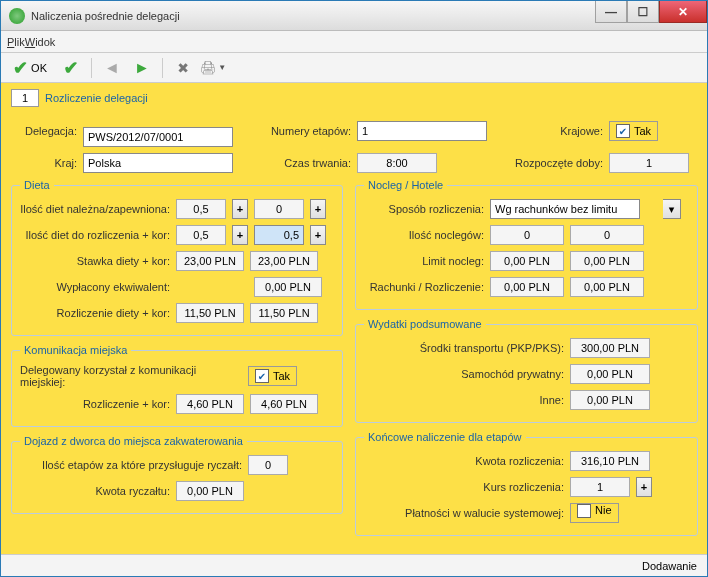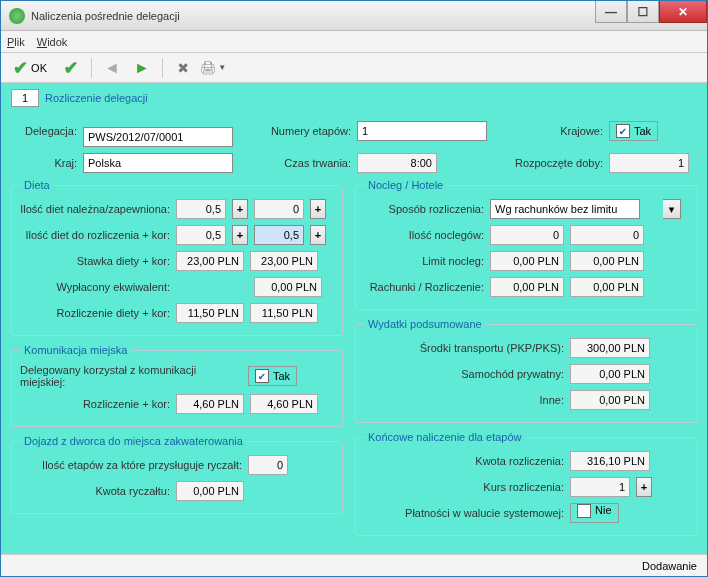--- a/index.html
+++ b/index.html
@@ -1,41 +1,41 @@
 <!DOCTYPE html>
 <html><head>
 <meta charset="utf-8">
 <style>
 * { box-sizing: border-box; margin: 0; padding: 0; font-family: Tahoma, sans-serif; font-size: 11px; }
 body { background: #fff; }
-.window { width: 708px; height: 577px; border: 1px solid #2a7ab5; background: #5eead4; position: relative; }
+.window { width: 708px; height: 577px; border: 1px solid #2a7ab5; background: #fde047; position: relative; }
 .titlebar { height: 30px; background: linear-gradient(#f6f6f6,#eaeaea,#dcdcdc); display: flex; align-items: center; padding-left: 8px; border-bottom: 1px solid #bbb; }
 .titlebar .t-icon { width: 16px; height: 16px; border-radius: 50%; background: radial-gradient(#7ec97e,#2a9e2a); margin-right: 6px; }
 .titlebar .title { color: #333; }
 .winbtns { position: absolute; right: 0; top: 0; display: flex; }
 .winbtn { width: 32px; height: 22px; border: 1px solid #a0a0a0; border-top: none; display: flex; align-items: center; justify-content: center; background: linear-gradient(#f0f0f0,#ddd); font-size: 12px; font-weight: bold; color: #444; }
 .winbtn.close { width: 48px; background: linear-gradient(#e67,#c9302c); color: #fff; border-color: #9a2a24; }
-.menubar { height: 22px; border-bottom: 1px solid #ccc; display: flex; align-items: center; padding: 0 6px; gap: 12px; background: #f4f4f4; }
+.menubar { height: 22px; border-bottom: 1px solid #ccc; display: flex; align-items: center; padding: 0 6px; gap: 0; background: #f4f4f4; }
 .menubar span { color: #333; }
 .menubar span u { text-decoration: underline; }
 .toolbar { height: 30px; border-bottom: 1px solid #ccc; display: flex; align-items: center; padding: 0 6px; gap: 6px; background: #f4f4f4; }
 .tbtn { width: 24px; height: 24px; display: flex; align-items: center; justify-content: center; border-radius: 3px; }
 .okbtn { display: flex; align-items: center; gap: 3px; padding: 0 6px; height: 24px; }
 .check-green { color: #3da93d; font-size: 18px; font-weight: bold; }
 .sep { width: 1px; height: 20px; background: #ccc; margin: 0 2px; }
 .content { padding: 6px 10px 4px 10px; }
 .toprow { display: flex; align-items: center; gap: 6px; margin-bottom: 8px; }
 .idx { width: 28px; height: 18px; border: 1px solid #999; text-align: center; line-height: 16px; background: #fff; }
 .section-title { color: #1a63a8; }
 .row { display: flex; align-items: center; margin-bottom: 6px; gap: 6px; }
 .lbl { text-align: right; color: #333; }
 .inp { height: 20px; border: 1px solid #888; padding: 0 4px; background: #fff; text-align: left; }
 .inp.right { text-align: right; }
 .inp.sel { background: #cfe4f8; }
-.ro { background: #f5f5f5; border: 1px solid #aaa; height: 20px; padding: 0 4px; text-align: right; line-height: 18px; }
+.ro { background: #f5f5f5; border: 1px solid #aaa; height: 20px; padding: 0 4px; text-align: center; line-height: 18px; }
 .plus { width: 16px; height: 20px; border: 1px solid #888; background: linear-gradient(#f5f5f5,#e0e0e0); text-align: center; line-height: 18px; font-weight: bold; cursor: pointer; }
 fieldset { border: 1px solid #bcd; border-radius: 3px; padding: 8px 16px 6px 8px; margin-bottom: 8px; }
 legend { color: #1a63a8; padding: 0 4px; }
 .cols { display: flex; gap: 12px; }
 .col { flex: 1; }
 .cb { width: 14px; height: 14px; border: 1px solid #666; background: #fff; display: inline-flex; align-items: center; justify-content: center; font-size: 10px; color: #1a63a8; }
 .dropdown { display: flex; gap: 23px; }
 .dd-arrow { width: 18px; height: 20px; border: 1px solid #888; border-left: none; background: linear-gradient(#f5f5f5,#e0e0e0); text-align: center; line-height: 18px; }
 .statusbar { position: absolute; bottom: 0; left: 0; right: 0; height: 22px; border-top: 1px solid #ccc; display: flex; align-items: center; justify-content: flex-end; padding: 0 10px; background: #f4f4f4; }
 </style>

